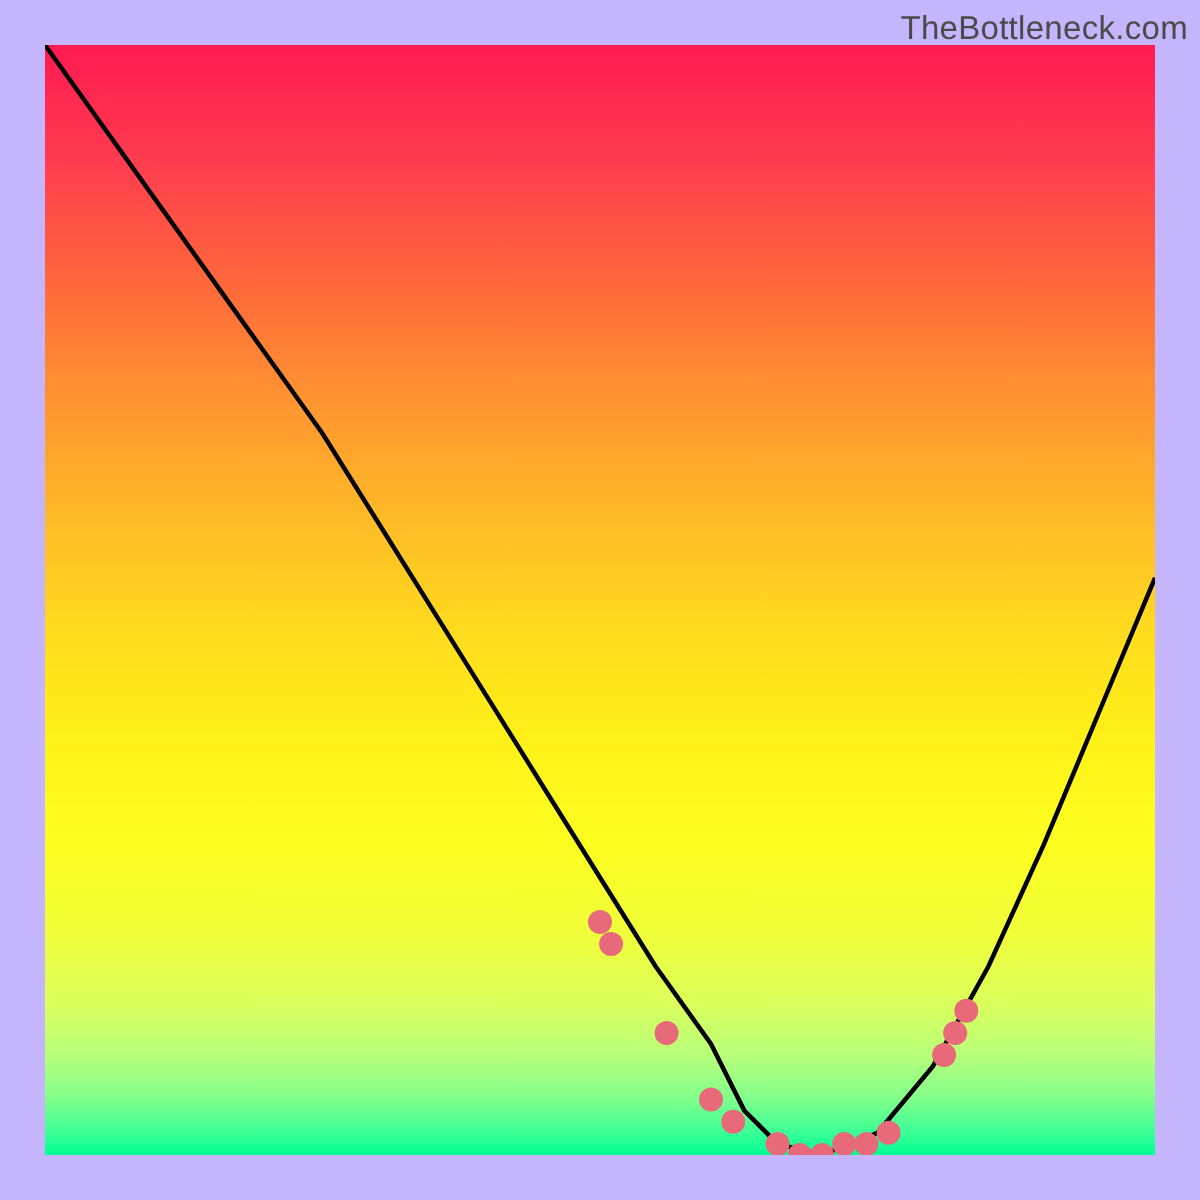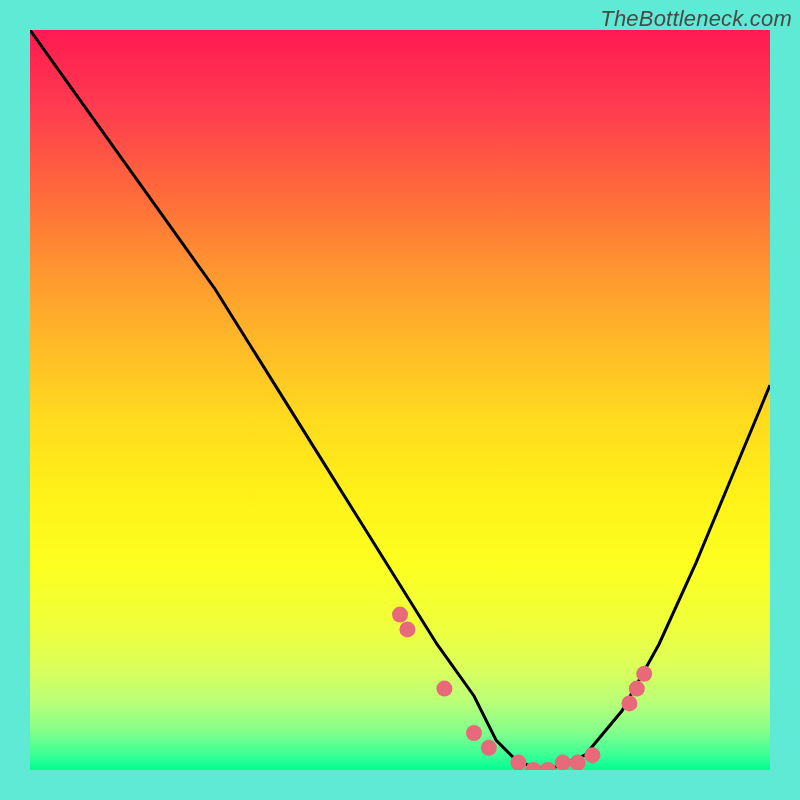--- a/index.html
+++ b/index.html
@@ -8,22 +8,21 @@
     background: #000;
     width: 800px;
     height: 800px;
     overflow: hidden;
     font-family: Arial, sans-serif;
   }
   .container {
     position: relative;
     width: 800px;
     height: 800px;
-    background: #5eead4;
-    font-style: italic;
+    background: #c4b5fd;
   }
   .plot-area {
     position: absolute;
     left: 30px;
     top: 30px;
     width: 740px;
     height: 740px;
     background: linear-gradient(to bottom,
       #ff1a52 0%,
       #ff3a50 10%,

